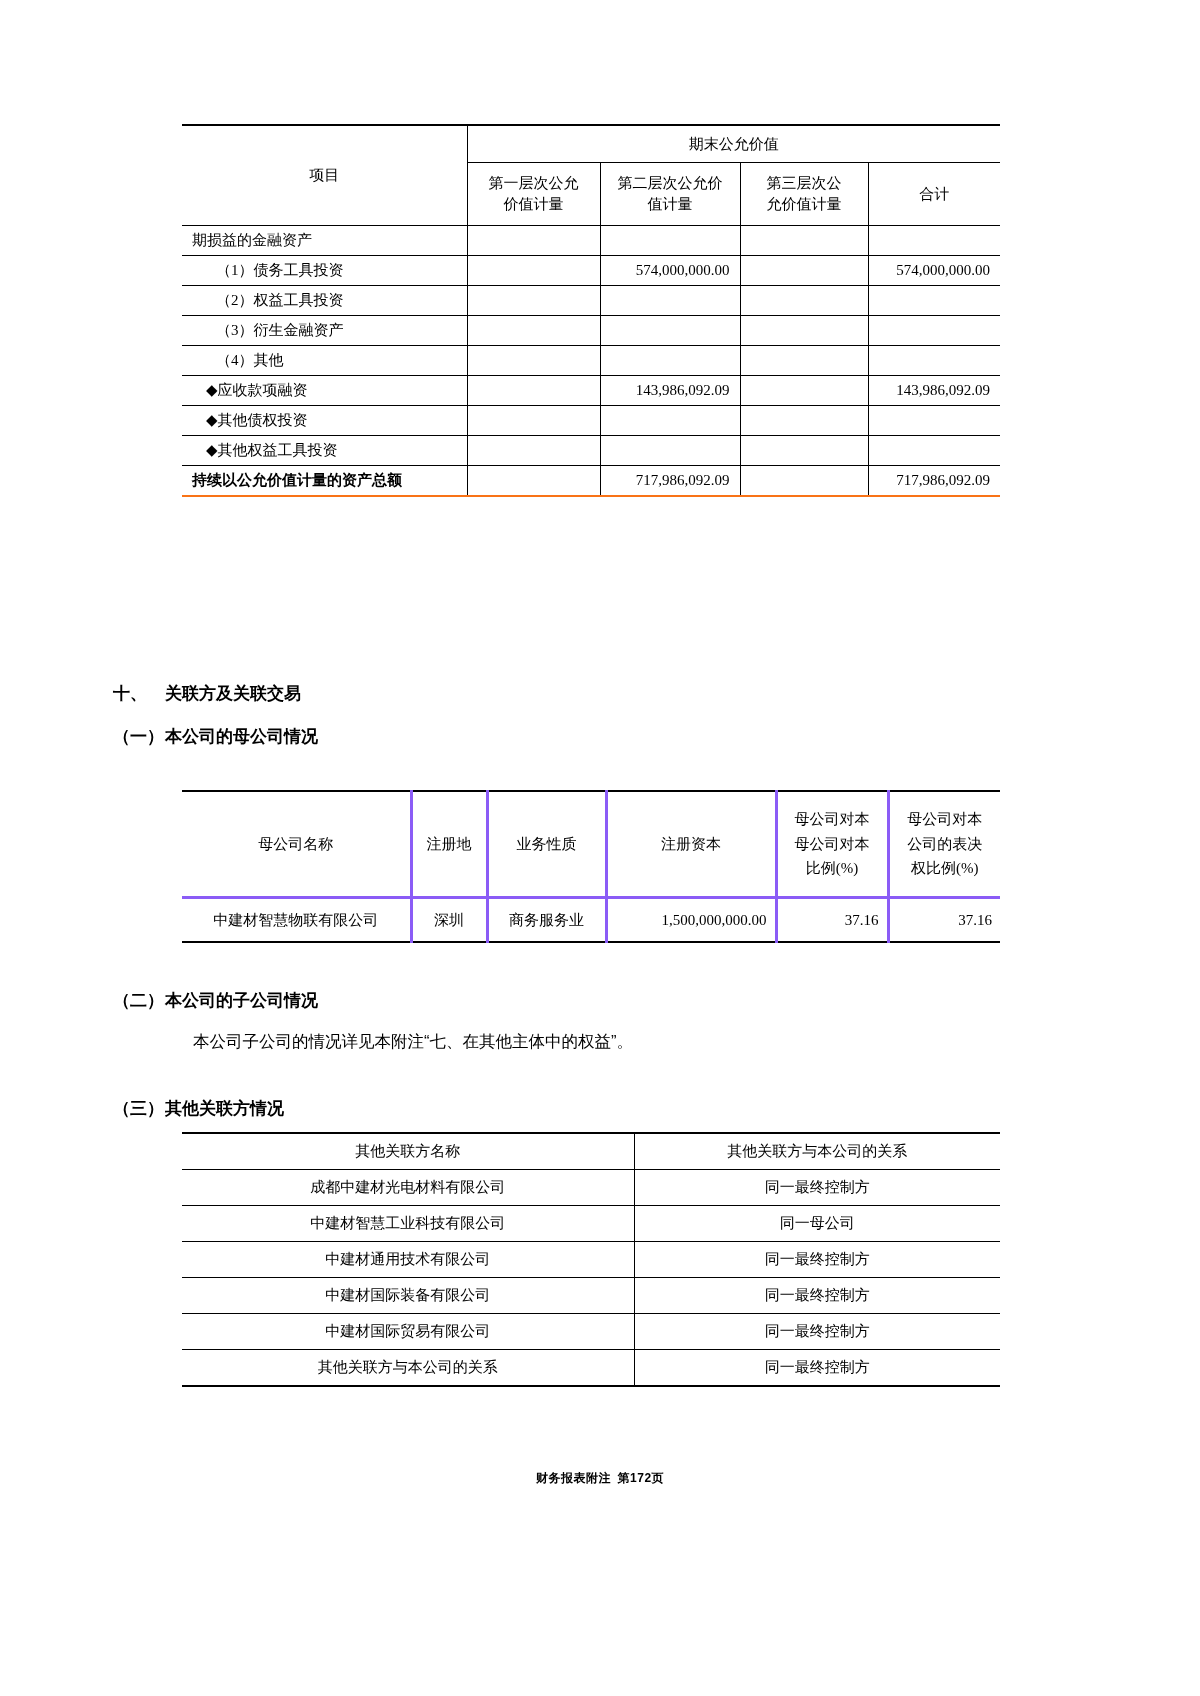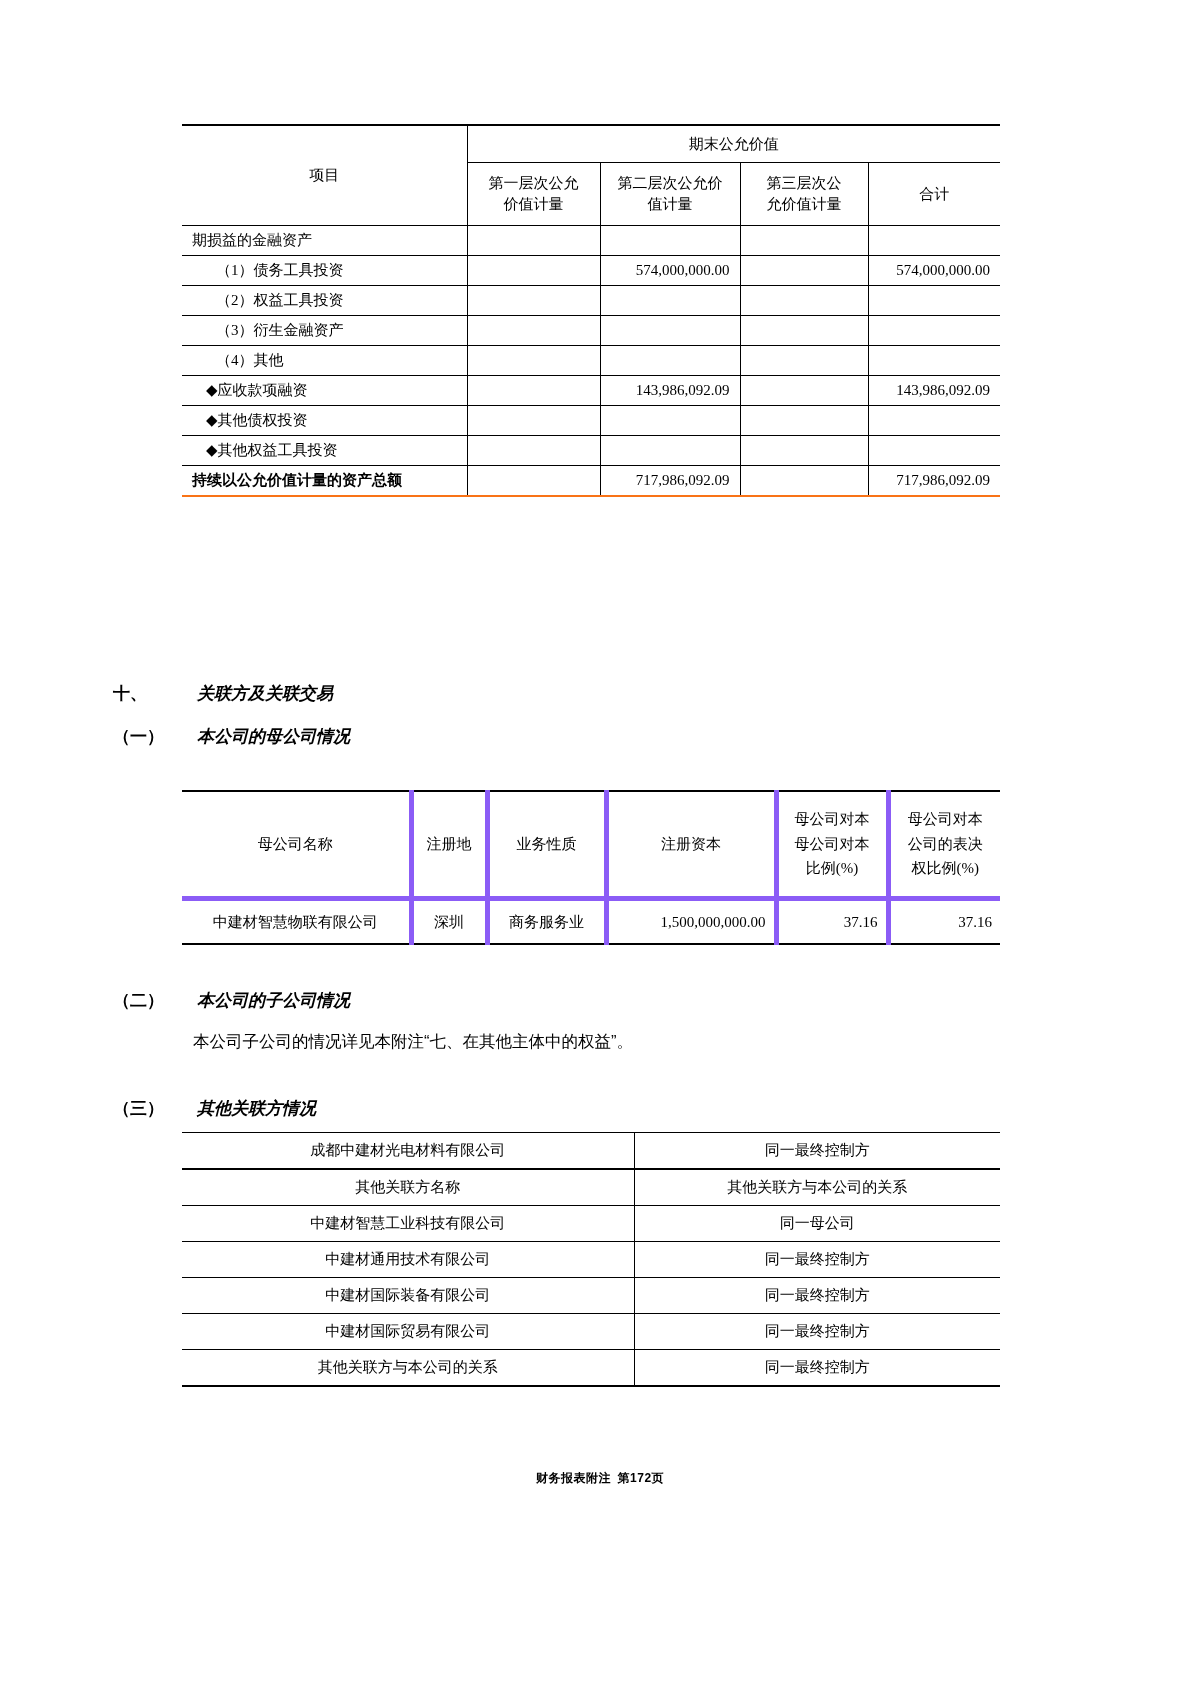--- a/index.html
+++ b/index.html
@@ -58,42 +58,42 @@
   table.fv tr td:last-child { border-right: none; }
 
   
   .sec {
     position: absolute;
     font-family: "Liberation Sans", "DejaVu Sans", sans-serif;
     font-weight: bold;
     font-size: 17px;
   }
   .sec .num { position: absolute; left: 0; top: 0; }
-  .sec .txt { position: absolute; left: 84px; top: 0; white-space: nowrap; font-style: italic; }
+  .sec .txt { position: absolute; left: 52px; top: 0; white-space: nowrap; }
 
   .para {
     position: absolute;
     font-size: 16.5px;
     font-family: "Liberation Sans", "DejaVu Sans", sans-serif;
   }
 
   
   .pc-wrap {
     position: absolute;
     left: 182px;
     top: 790px;
     width: 818px;
   }
   table.pc {
     border-collapse: collapse;
     width: 100%;
     font-size: 15px;
   }
   table.pc td {
-    border: 5px solid #8b5cf6;
+    border: 3px solid #8b5cf6;
     padding: 6px 6px;
     font-weight: normal;
     vertical-align: middle;
     text-align: center;
   }
   table.pc tr td:first-child { border-left: none; }
   table.pc tr td:last-child { border-right: none; }
   table.pc .topline { border-top: 2px solid #000; }
   table.pc .botline { border-bottom: 2px solid #000; }
   .pc .hdrcell { height: 92px; line-height: 1.65; }
@@ -303,28 +303,28 @@
   </div>
 
   <div class="rp-wrap">
     <table class="rp">
       <colgroup>
         <col style="width:452px">
         <col style="width:366px">
       </colgroup>
       <tbody>
         <tr>
+          <td class="topline">其他关联方名称</td>
+          <td class="topline">其他关联方与本公司的关系</td>
+        </tr>
+        <tr>
           <td>成都中建材光电材料有限公司</td>
           <td>同一最终控制方</td>
         </tr>
         <tr>
-          <td class="topline">其他关联方名称</td>
-          <td class="topline">其他关联方与本公司的关系</td>
-        </tr>
-        <tr>
           <td>中建材智慧工业科技有限公司</td>
           <td>同一母公司</td>
         </tr>
         <tr>
           <td>中建材通用技术有限公司</td>
           <td>同一最终控制方</td>
         </tr>
         <tr>
           <td>中建材国际装备有限公司</td>
           <td>同一最终控制方</td>

